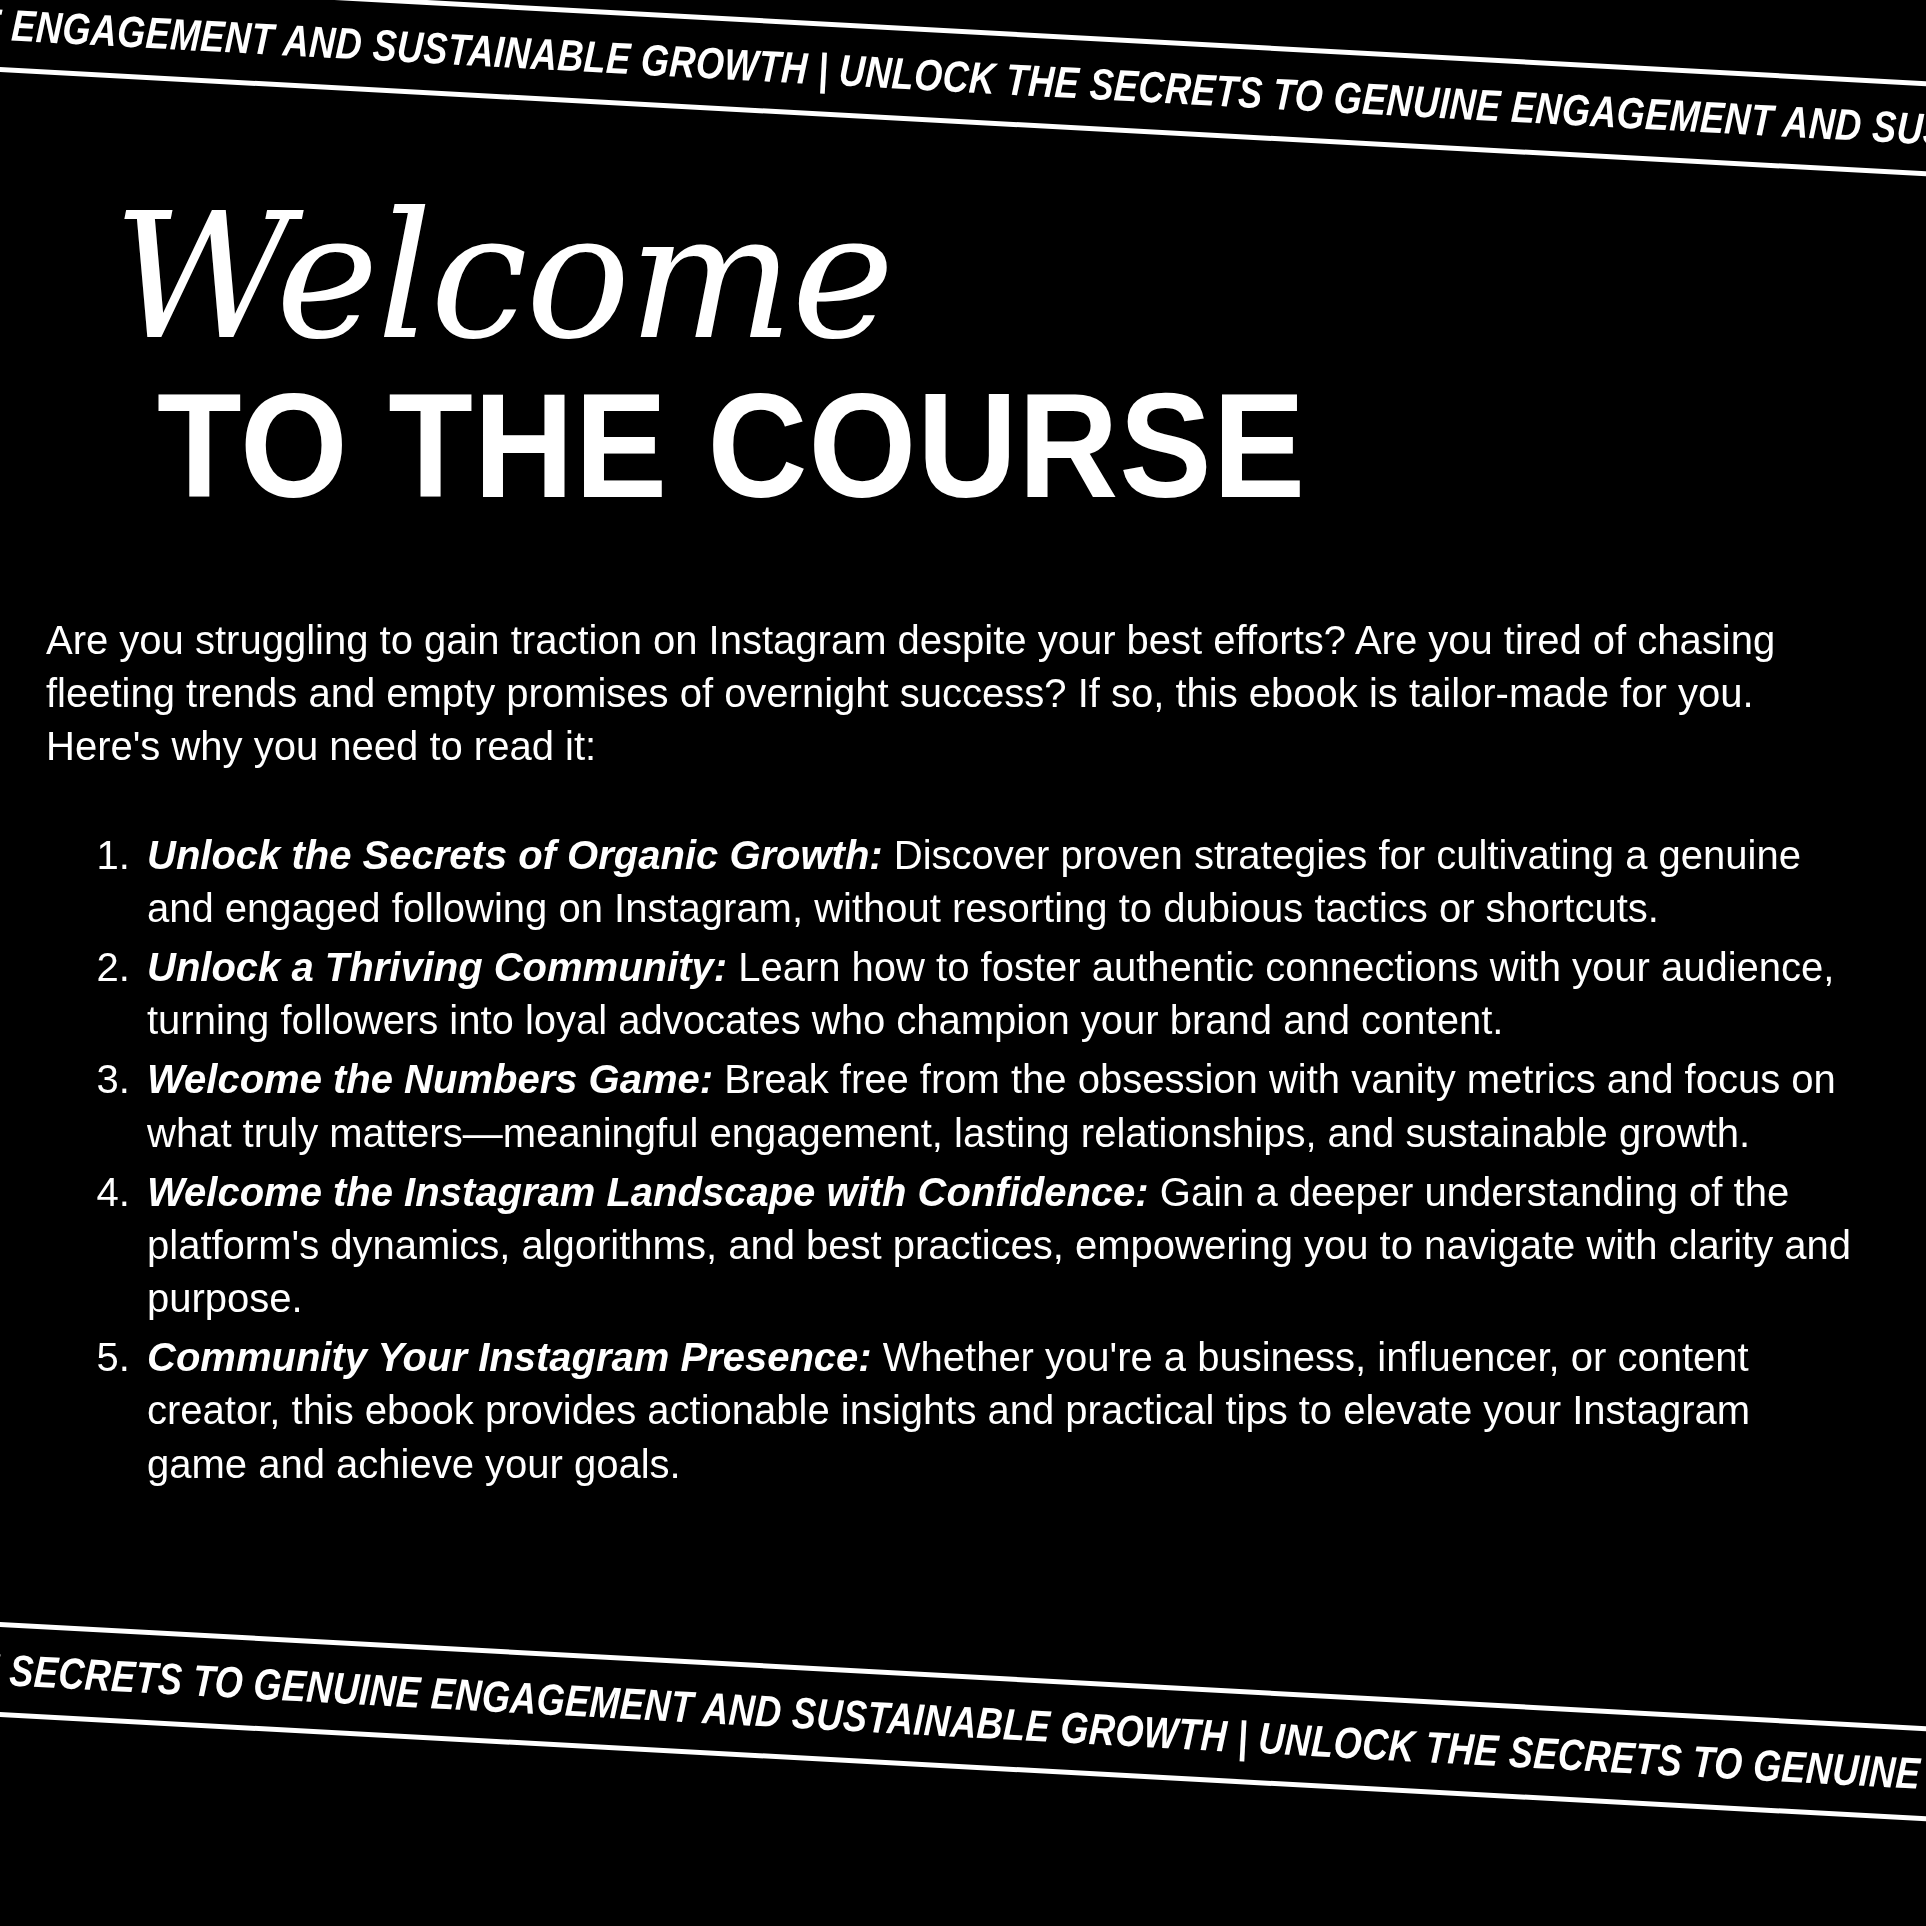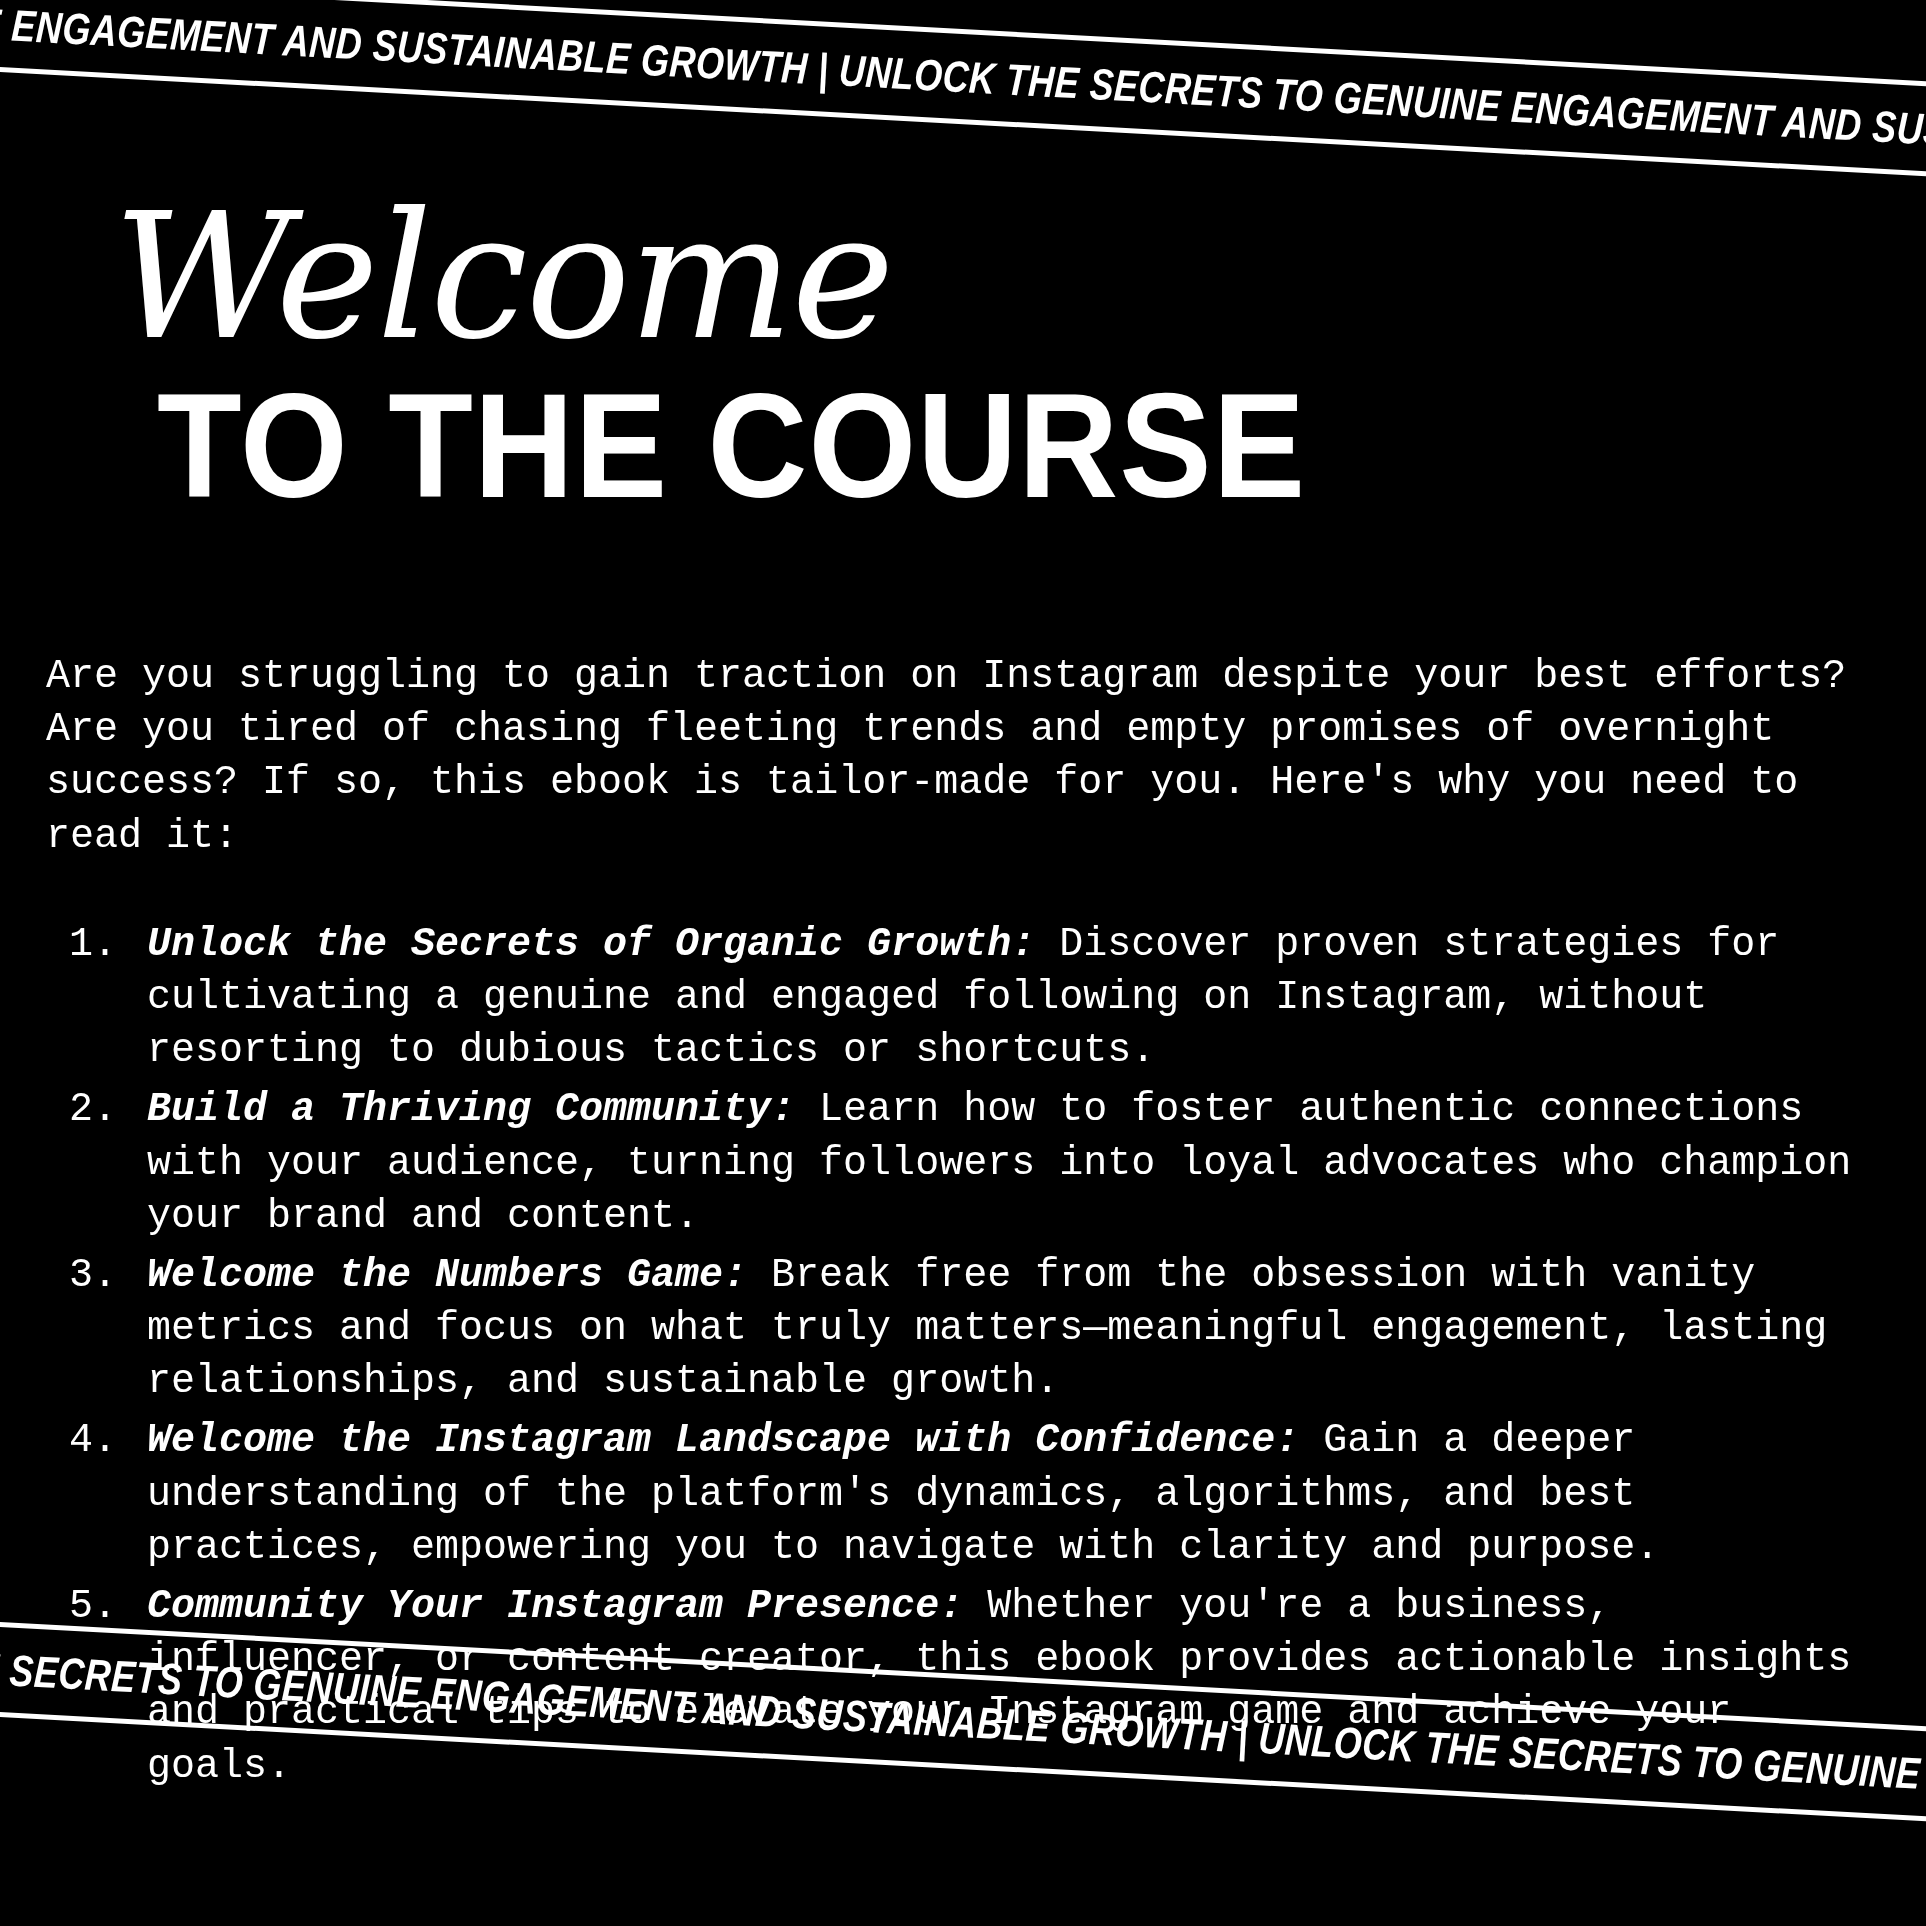--- a/index.html
+++ b/index.html
@@ -79,24 +79,23 @@
     color: #ffffff;
     margin: 6px 0 0 48px;
     transform: scaleX(0.93);
     transform-origin: left center;
     text-transform: uppercase;
   }
 
   
   .body-wrap {
     position: absolute;
-    top: 650px;
+    top: 614px;
     left: 46px;
     width: 1812px;
-    font-family: Liberation Mono, monospace;
   }
   .intro {
     font-size: 40px;
     line-height: 1.33;
     color: #ffffff;
     margin: 0;
     font-weight: 400;
   }
   ol.points {
     margin: 55px 0 0 0;
@@ -128,21 +127,21 @@
 
   <div class="heading-block">
     <div class="script-title">Welcome</div>
     <div class="main-title">TO THE COURSE</div>
   </div>
 
   <div class="body-wrap">
     <p class="intro">Are you struggling to gain traction on Instagram despite your best efforts? Are you tired of chasing fleeting trends and empty promises of overnight success? If so, this ebook is tailor-made for you. Here's why you need to read it:</p>
     <ol class="points" id="benefits-list">
         <li><span class="lead">Unlock the Secrets of Organic Growth:</span><span> Discover proven strategies for cultivating a genuine and engaged following on Instagram, without resorting to dubious tactics or shortcuts.</span></li>
-        <li><span class="lead">Build a Thriving Community:</span><span> Learn how to foster authentic connections with your audience, turning followers into loyal advocates who champion your brand and content.</span></li>
+        <li><span class="lead">Unlock a Thriving Community:</span><span> Learn how to foster authentic connections with your audience, turning followers into loyal advocates who champion your brand and content.</span></li>
         <li><span class="lead">Welcome the Numbers Game:</span><span> Break free from the obsession with vanity metrics and focus on what truly matters—meaningful engagement, lasting relationships, and sustainable growth.</span></li>
         <li><span class="lead">Welcome the Instagram Landscape with Confidence:</span><span> Gain a deeper understanding of the platform's dynamics, algorithms, and best practices, empowering you to navigate with clarity and purpose.</span></li>
         <li><span class="lead">Community Your Instagram Presence:</span><span> Whether you're a business, influencer, or content creator, this ebook provides actionable insights and practical tips to elevate your Instagram game and achieve your goals.</span></li>
       </ol>
   </div>
 
   <div class="ribbon ribbon-bottom">
     <span class="ribbon-text">CK THE SECRETS TO GENUINE ENGAGEMENT AND SUSTAINABLE GROWTH | UNLOCK THE SECRETS TO GENUINE ENGAGEMENT</span>
   </div>
 

